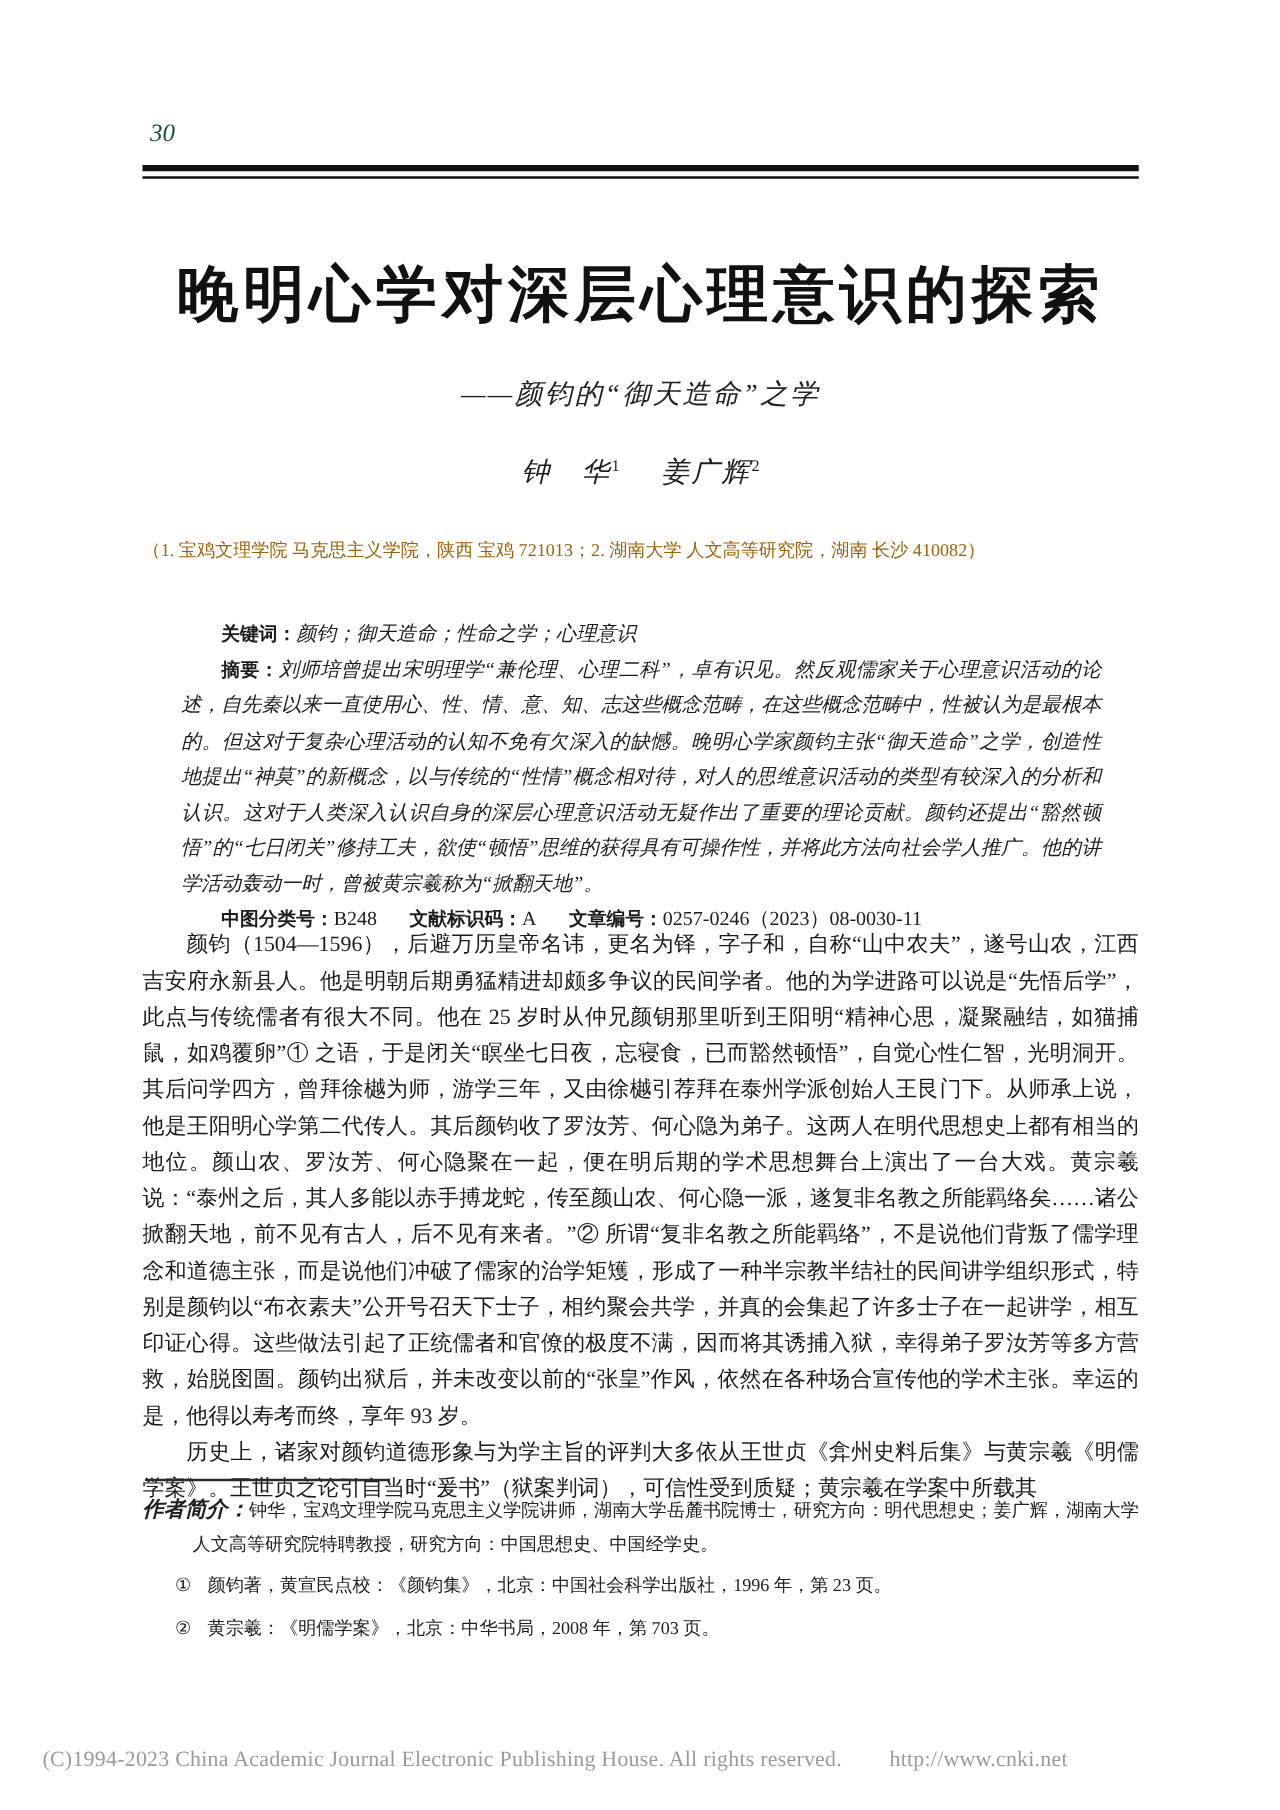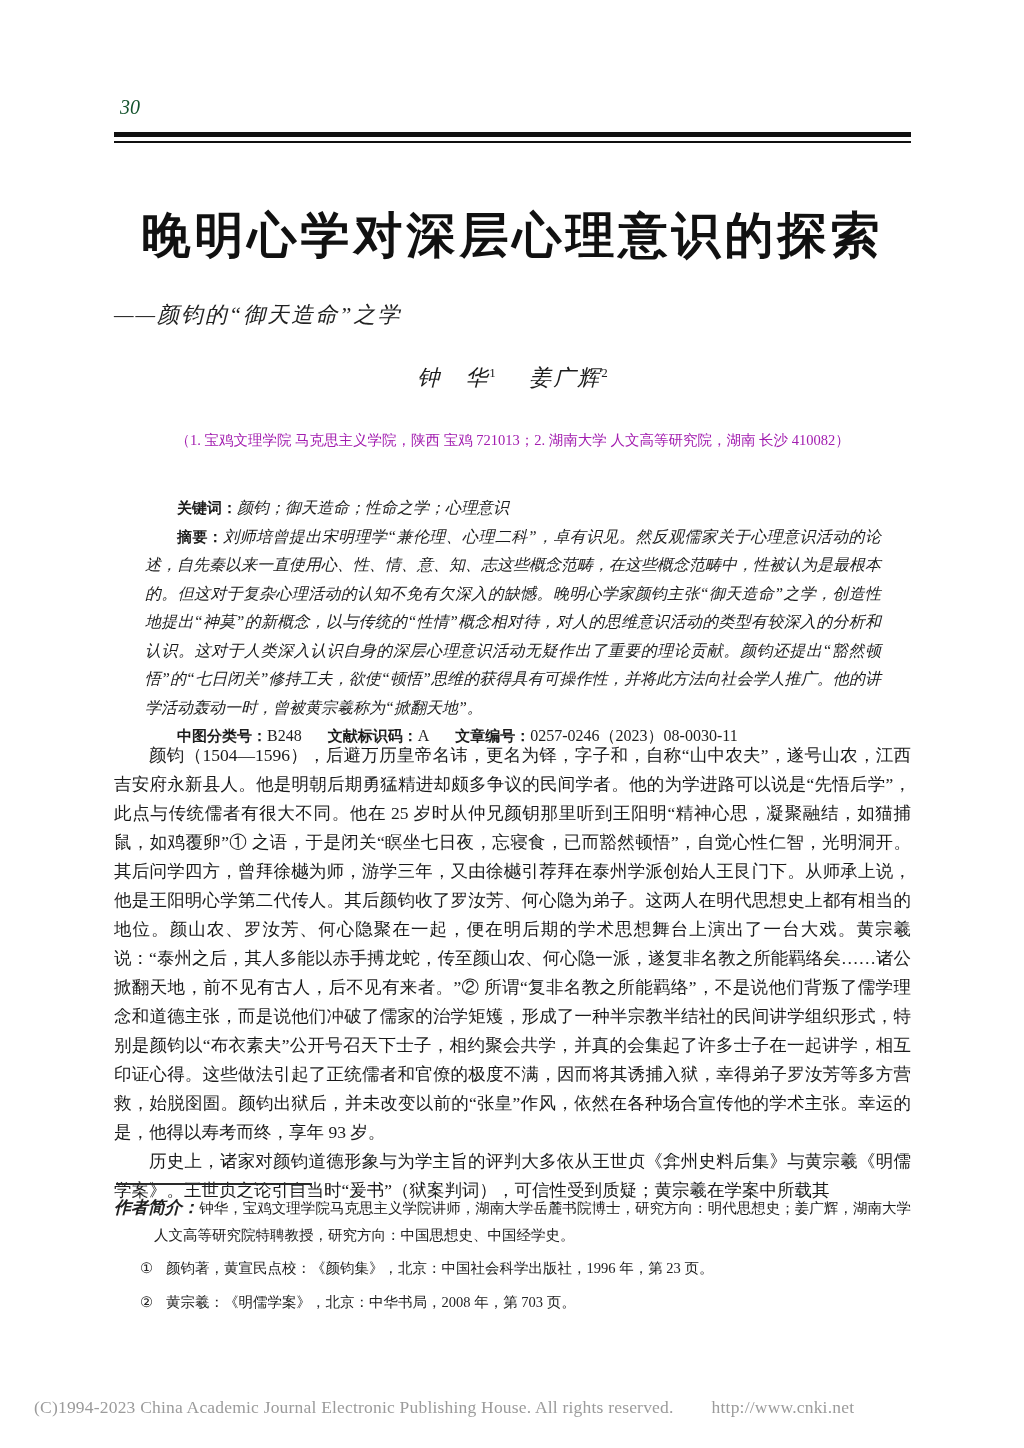--- a/index.html
+++ b/index.html
@@ -47,20 +47,21 @@
     font-size: 49px;
     font-weight: 700;
     letter-spacing: 4px;
     color: #111111;
   }
   .subtitle {
     position: absolute;
     top: 300px;
     left: 0; width: 100%;
     margin: 0;
+    text-align: center;
     font-size: 22px;
     font-weight: 400;
     font-style: italic;
     letter-spacing: 2px;
     color: #222222;
   }
   .authors {
     position: absolute;
     top: 363px;
     left: 0; width: 100%;
@@ -68,23 +69,23 @@
     font-size: 22px;
     font-style: italic;
     letter-spacing: 2px;
   }
   .authors .author { margin: 0 13px; }
   .authors sup { font-size: 13px; font-style: normal; letter-spacing: 0; }
   .affiliation {
     position: absolute;
     top: 431px;
     left: 0; width: 100%;
-    text-align: center;
+    text-align: left;
     font-size: 14.5px;
-    color: #a21caf;
+    color: #a16207;
   }
   .abstract-block {
     position: absolute;
     top: 494px;
     left: 31px;
     width: 736px;
     font-size: 16px;
     line-height: 28.5px;
   }
   .abstract-block p {

